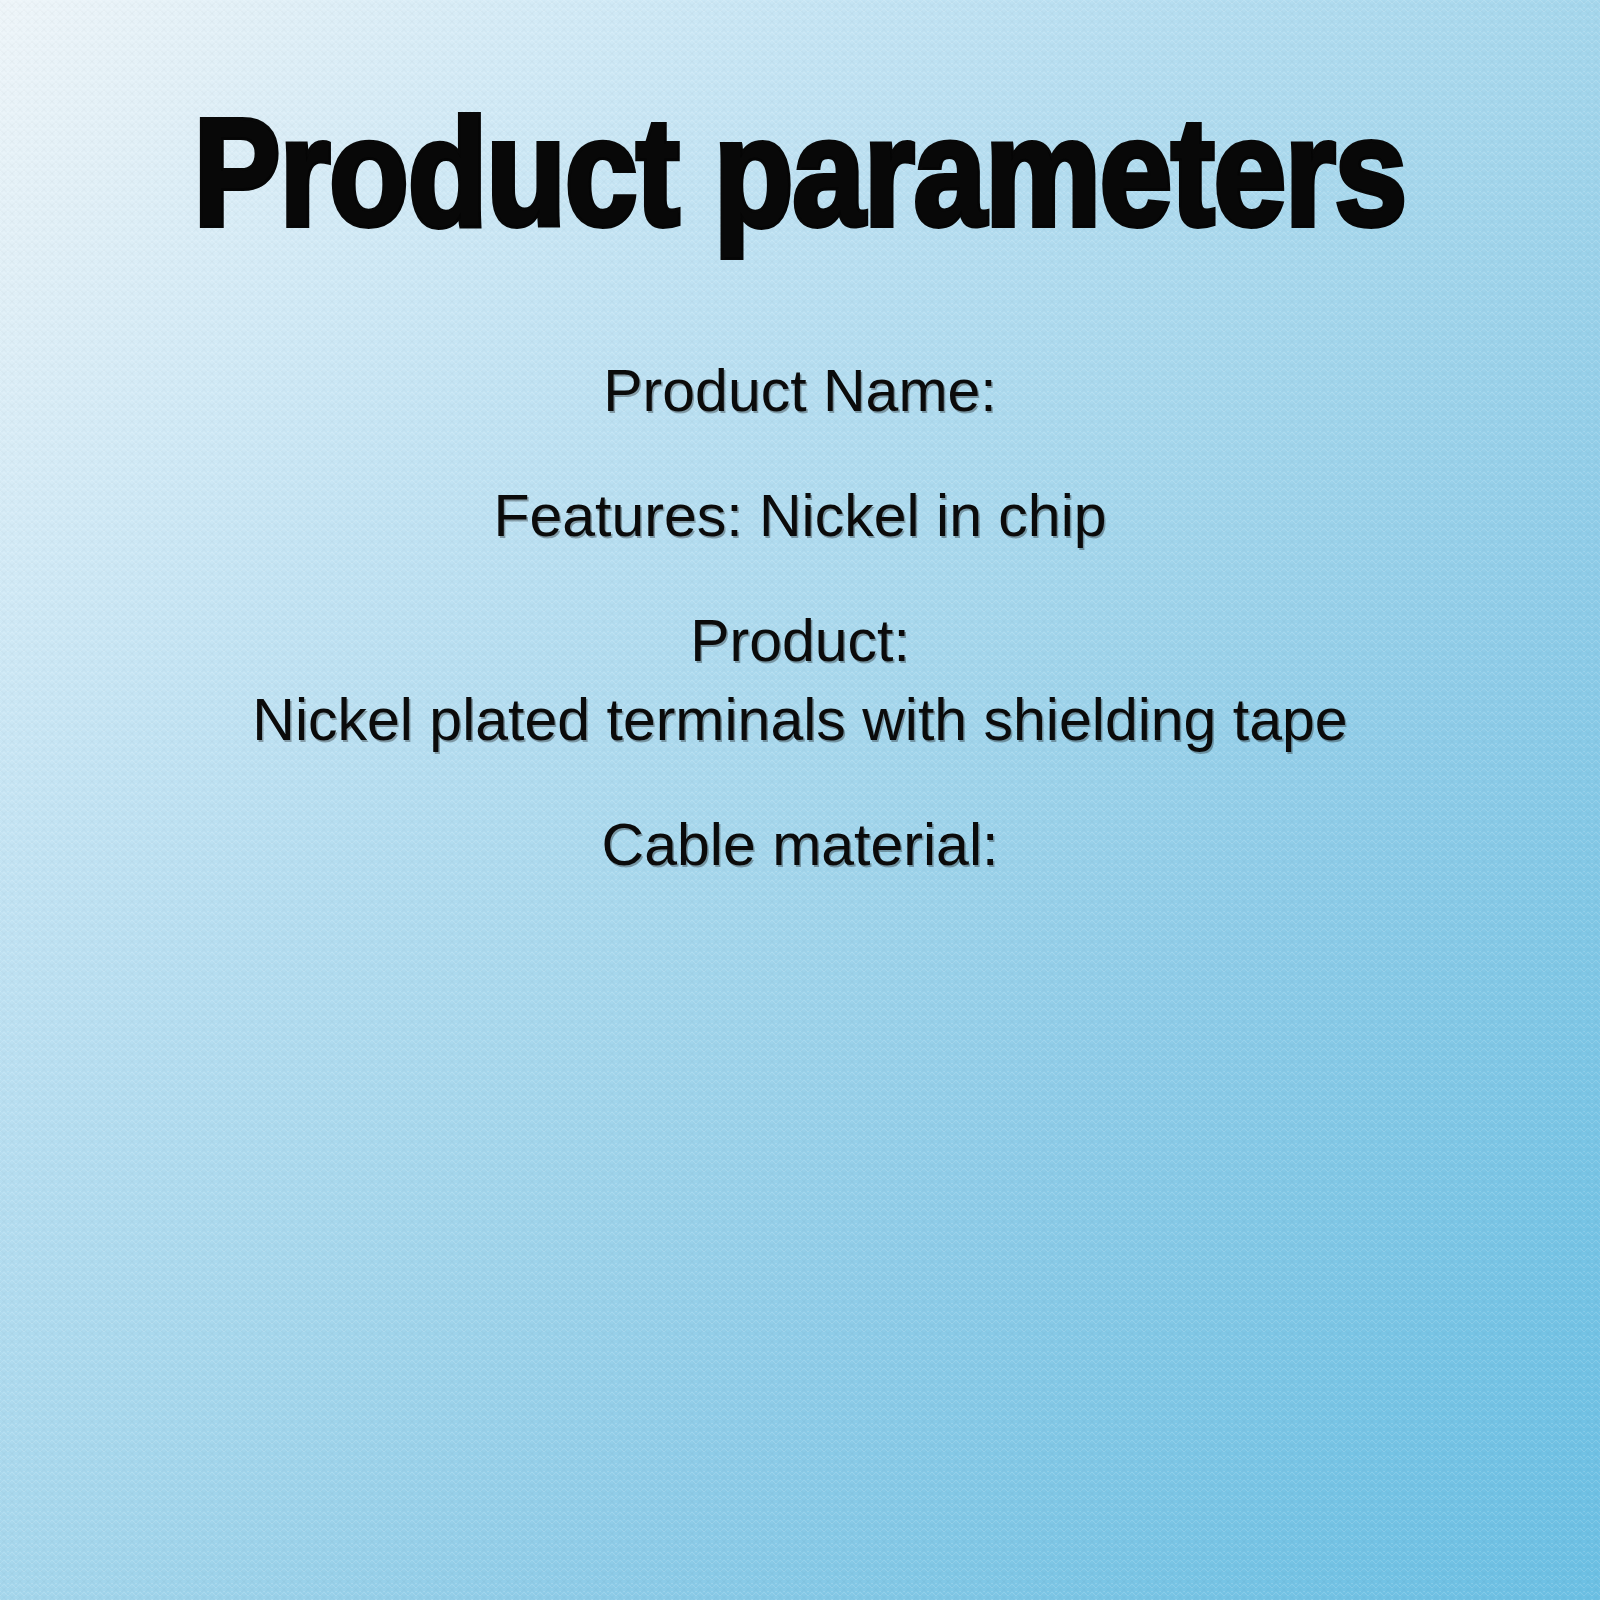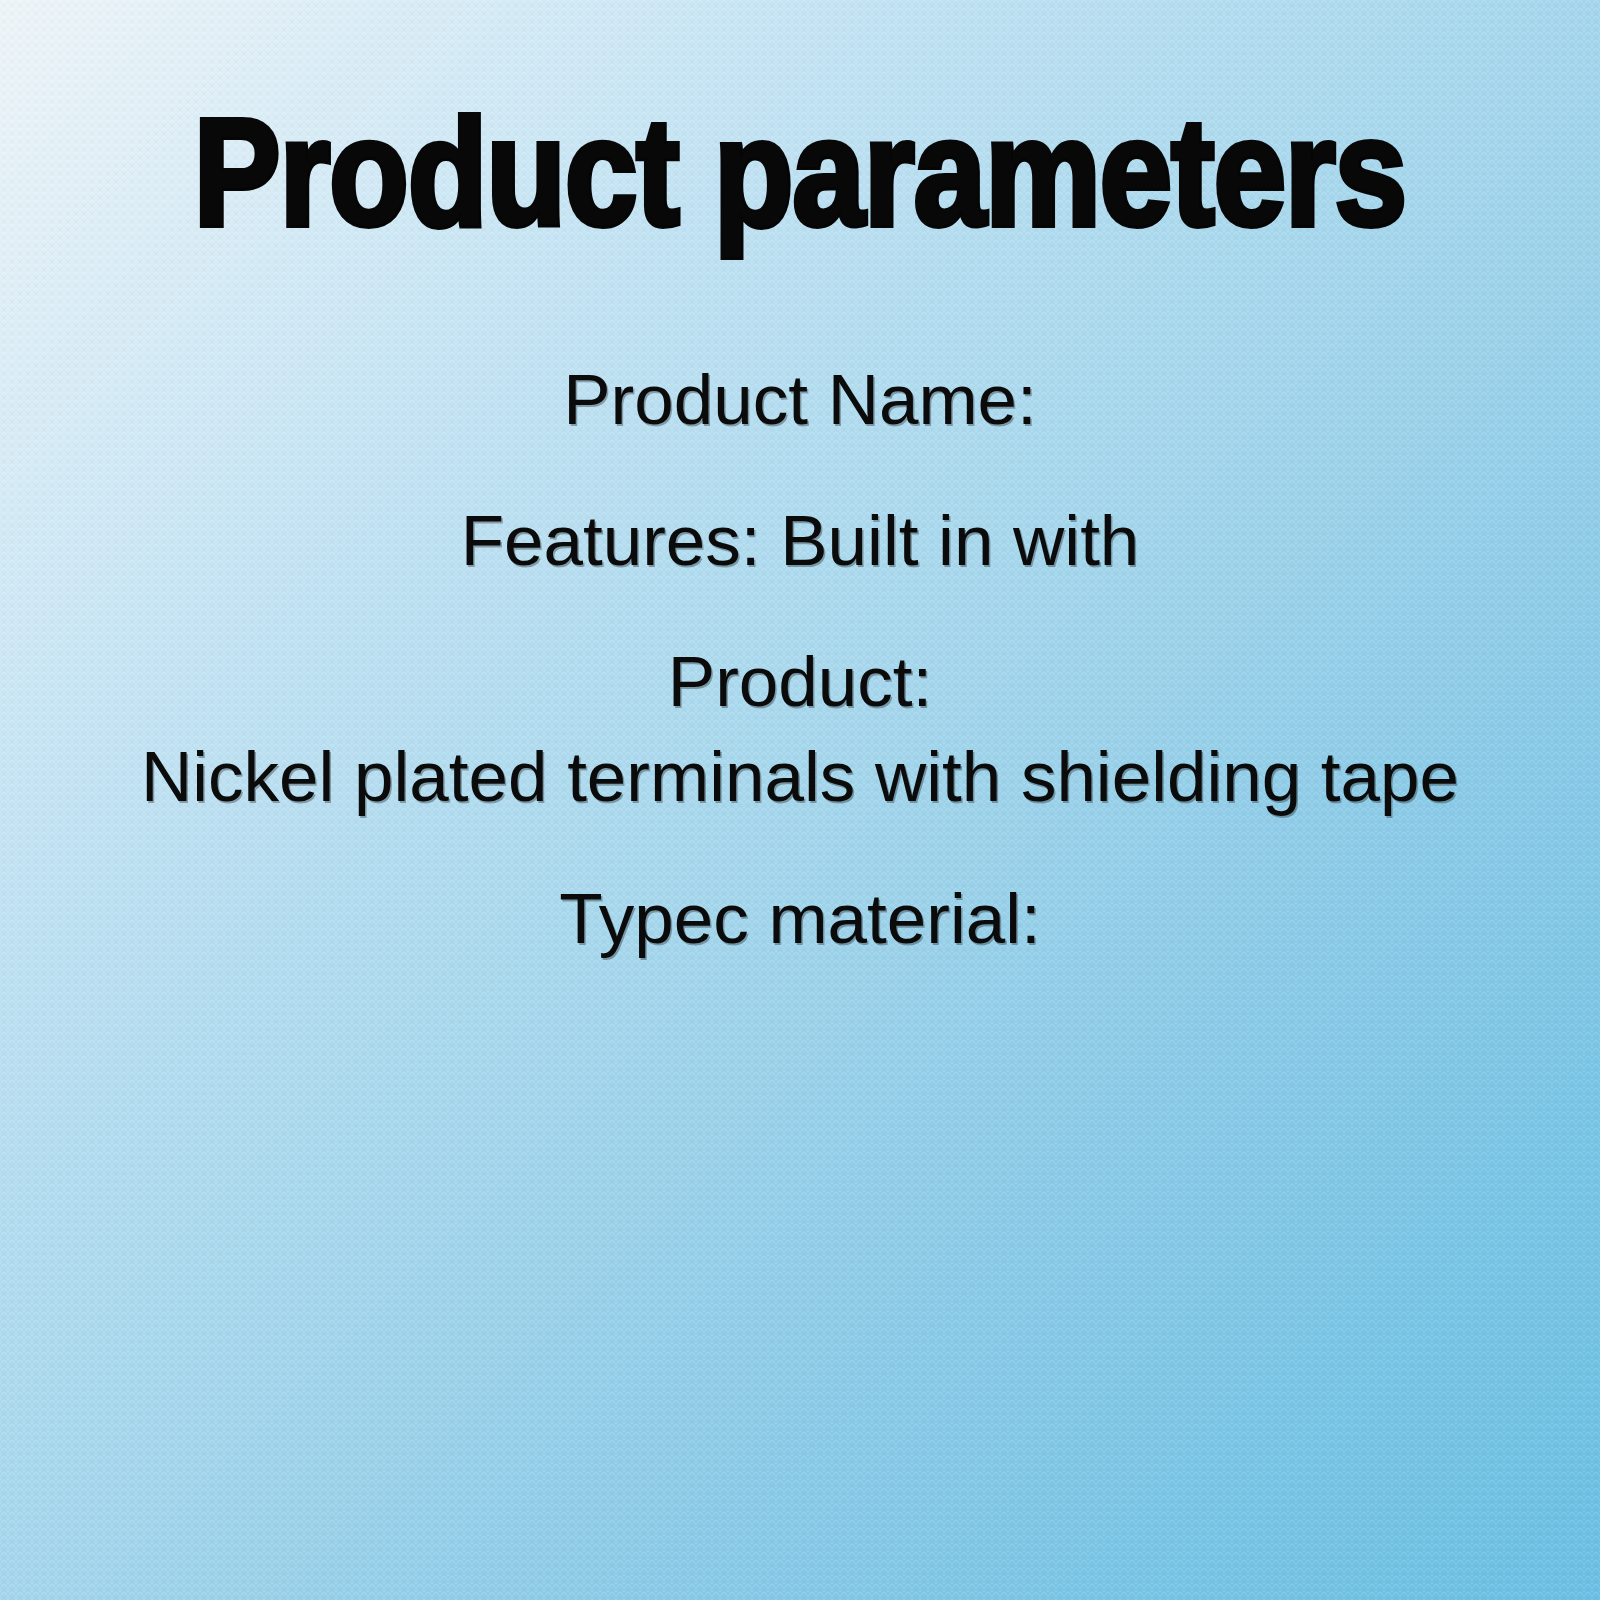--- a/index.html
+++ b/index.html
@@ -102,21 +102,21 @@
 
   .spec-block {
     margin: 0 0 46px 0;
   }
   .spec-block:last-child { margin-bottom: 0; }
 
   .spec-line {
     display: block;
     font-family: "Liberation Sans", sans-serif;
     font-weight: 400;
-    font-size: 71px;
+    font-size: 59px;
     line-height: 1.34;
     color: #0b0b0b;
     white-space: nowrap;
     text-shadow: 1.5px 1.5px 0 rgba(0,0,0,0.30);
   }
 </style>
 </head>
 <body>
 
 <div id="poster">
@@ -129,29 +129,29 @@
       <span class="title">Product parameters</span>
     </div>
 
     <div class="specs">
 
       <div class="spec-block">
         <span class="spec-line">Product Name:</span>
       </div>
 
       <div class="spec-block">
-        <span class="spec-line">Features: Built in with</span>
+        <span class="spec-line">Features: Nickel in chip</span>
       </div>
 
 
 
       <div class="spec-block">
         <span class="spec-line">Product:</span>
         <span class="spec-line">Nickel plated terminals with shielding tape</span>
       </div>
 
       <div class="spec-block">
-        <span class="spec-line">Typec material:</span>
+        <span class="spec-line">Cable material:</span>
       </div>
 
     </div>
   </div>
 </div>
 
 </body></html>

